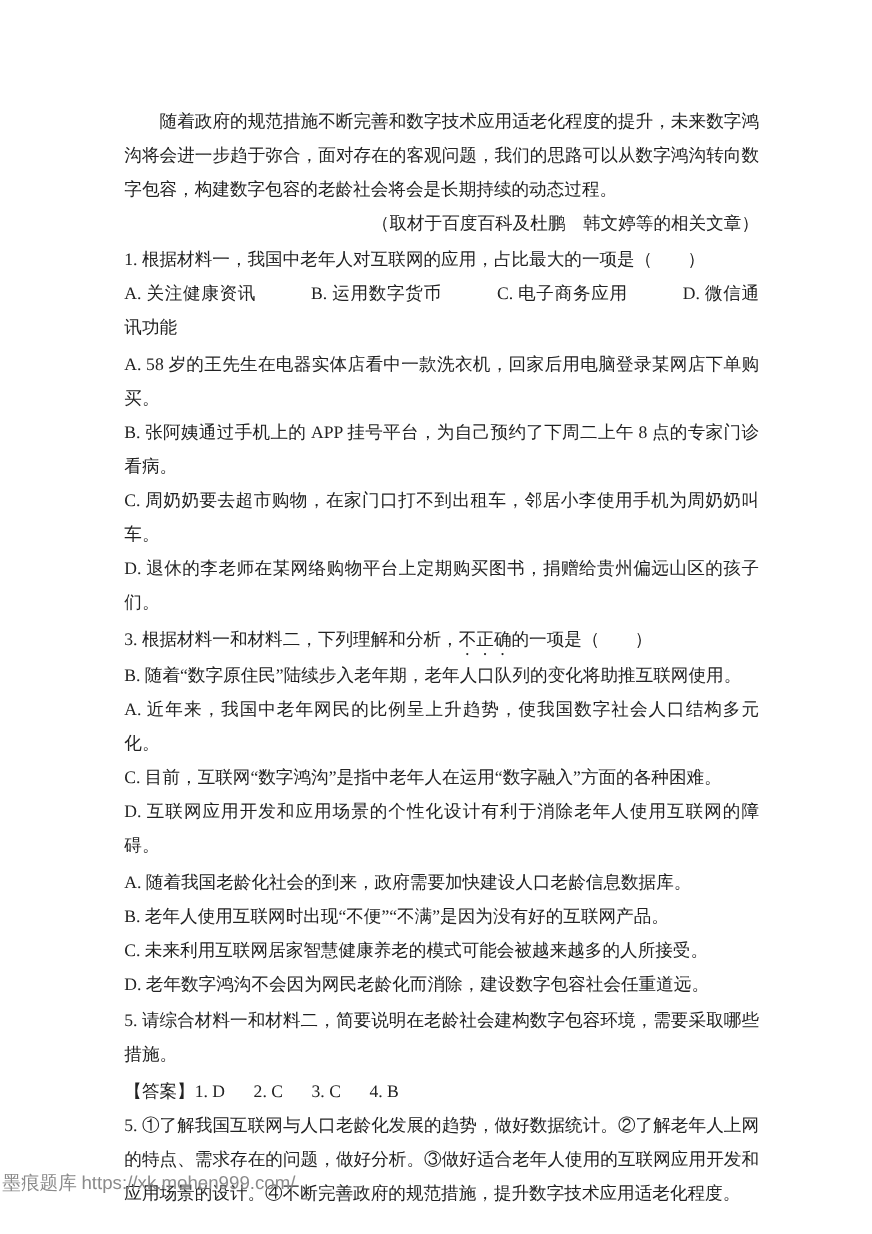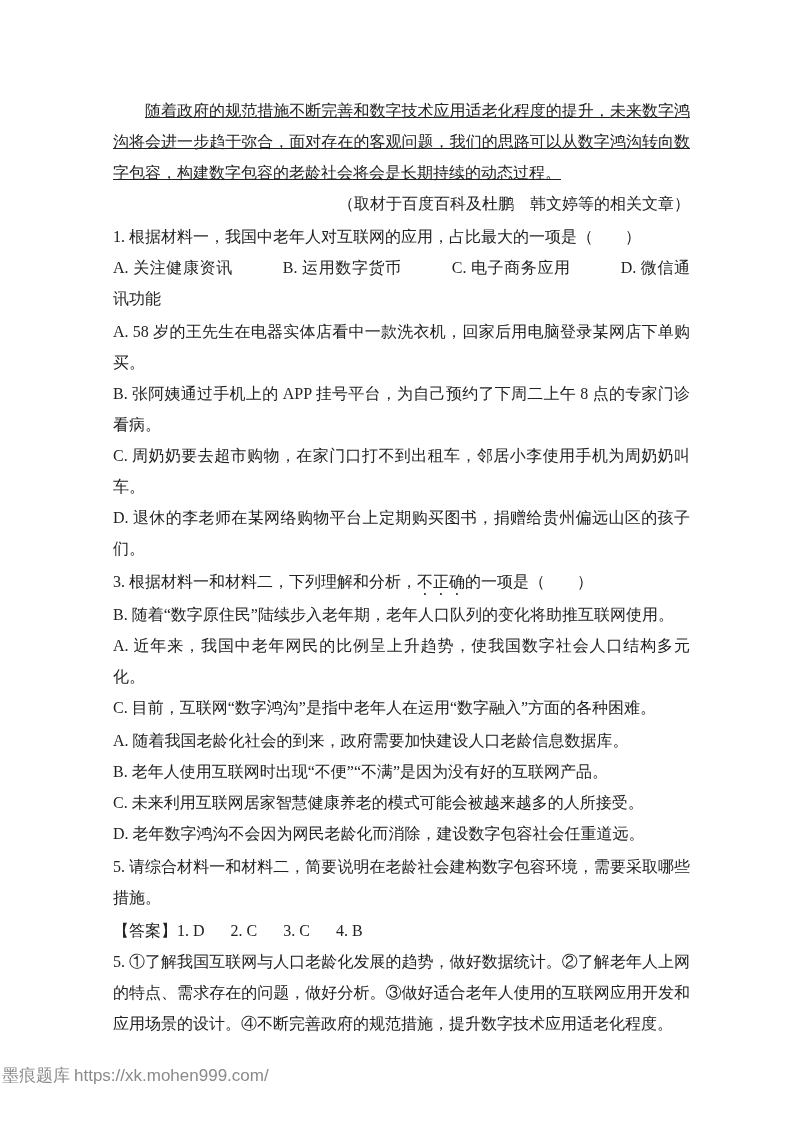--- a/index.html
+++ b/index.html
@@ -15,21 +15,21 @@
   .content {
     position: absolute;
     left: 113px;
     top: 95px;
     width: 577px;
     font-size: 16px;
     line-height: 31px;
     text-align: justify;
   }
   .para { margin: 0; }
-  .indent { text-indent: 2em; text-decoration: underline; }
+  .indent { text-indent: 2em; }
   .right-align { text-align: right; }
   .question { margin-top: 2px; }
   .answers-block { margin-top: 2px; }
   .opt-inline { margin-right: 50px; }
   .opt-inline:last-child { margin-right: 0; }
   .ans-item { margin-right: 26px; }
   .ans-item:last-child { margin-right: 18px; }
   .emph {
     -webkit-text-emphasis: filled dot;
     -webkit-text-emphasis-position: under left;
@@ -70,20 +70,21 @@
       <p class="para">B. 张阿姨通过手机上的 APP 挂号平台，为自己预约了下周二上午 8 点的专家门诊看病。</p>
       <p class="para">C. 周奶奶要去超市购物，在家门口打不到出租车，邻居小李使用手机为周奶奶叫车。</p>
       <p class="para">D. 退休的李老师在某网络购物平台上定期购买图书，捐赠给贵州偏远山区的孩子们。</p>
     </div>
 
     <div class="question">
       <p class="para"><span>3. 根据材料一和材料二，下列理解和分析，</span><span class="emph">不正确</span><span>的一项是（　　）</span></p>
       <p class="para">B. 随着“数字原住民”陆续步入老年期，老年人口队列的变化将助推互联网使用。</p>
       <p class="para">A. 近年来，我国中老年网民的比例呈上升趋势，使我国数字社会人口结构多元化。</p>
       <p class="para">C. 目前，互联网“数字鸿沟”是指中老年人在运用“数字融入”方面的各种困难。</p>
+      <p class="para">D. 互联网应用开发和应用场景的个性化设计有利于消除老年人使用互联网的障碍。</p>
     </div>
 
     <div class="question">
       <p class="para">A. 随着我国老龄化社会的到来，政府需要加快建设人口老龄信息数据库。</p>
       <p class="para">B. 老年人使用互联网时出现“不便”“不满”是因为没有好的互联网产品。</p>
       <p class="para">C. 未来利用互联网居家智慧健康养老的模式可能会被越来越多的人所接受。</p>
       <p class="para">D. 老年数字鸿沟不会因为网民老龄化而消除，建设数字包容社会任重道远。</p>
     </div>
 
     <div class="question">

